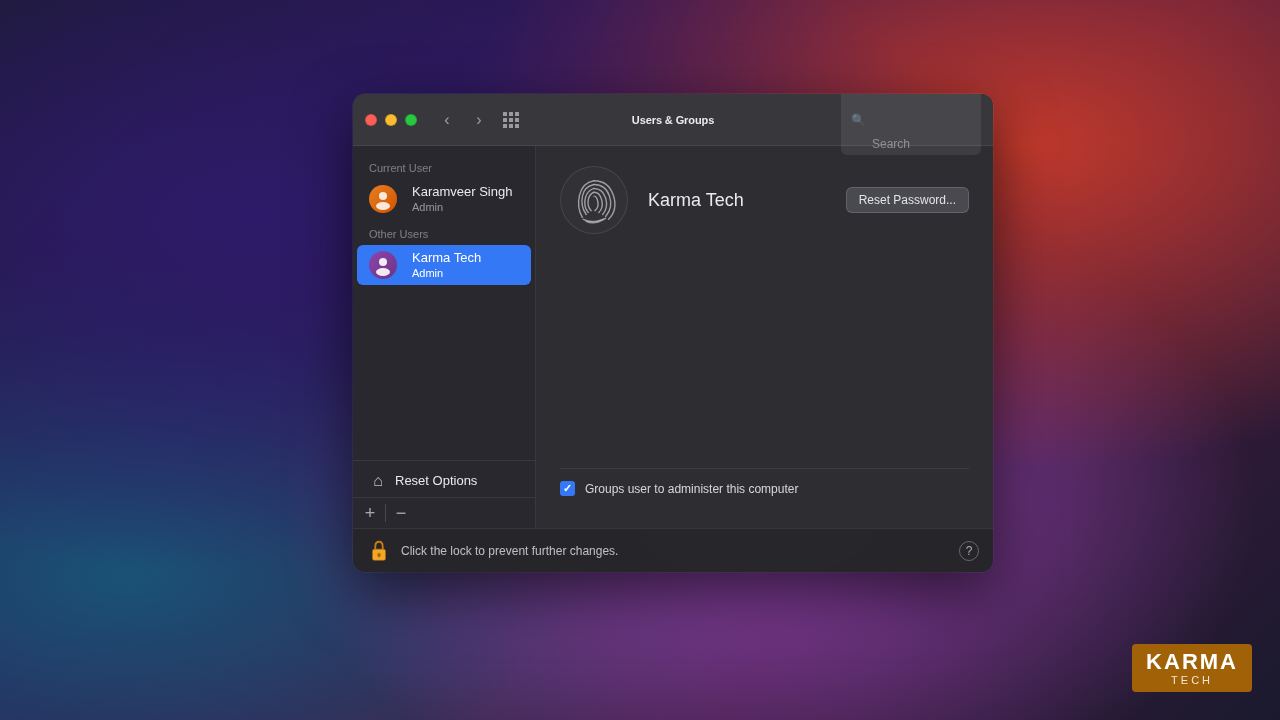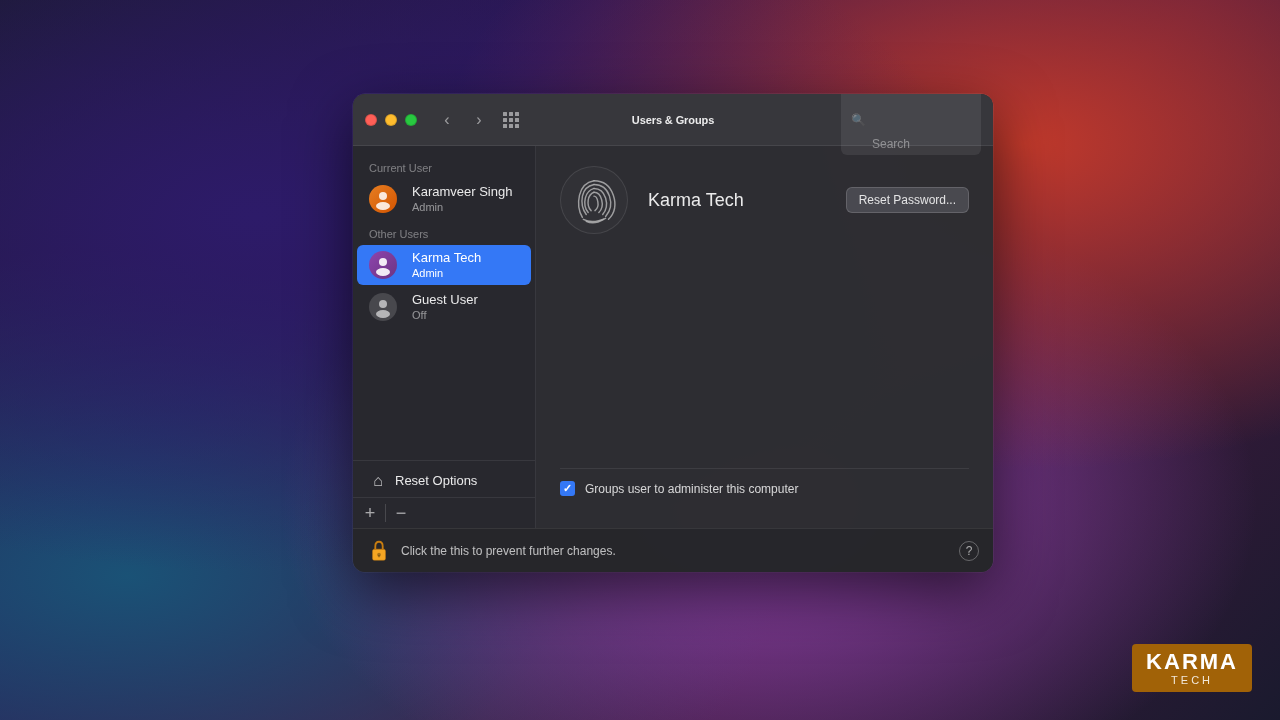--- a/index.html
+++ b/index.html
@@ -532,32 +532,20 @@
             <circle cx="11" cy="8" r="4" fill="rgba(255,255,255,0.9)"></circle>
             <ellipse cx="11" cy="18" rx="7" ry="4" fill="rgba(255,255,255,0.9)"></ellipse>
           </svg>
         </div>
         <div class="sidebar-item-text">
           <span class="sidebar-item-name">Karma Tech</span>
           <span class="sidebar-item-role">Admin</span>
         </div>
       </div>
 
-      <div class="sidebar-item">
-        <div class="avatar avatar-guest">
-          <svg viewBox="0 0 22 22" fill="none">
-            <circle cx="11" cy="8" r="4" fill="rgba(255,255,255,0.6)"></circle>
-            <ellipse cx="11" cy="18" rx="7" ry="4" fill="rgba(255,255,255,0.6)"></ellipse>
-          </svg>
-        </div>
-        <div class="sidebar-item-text">
-          <span class="sidebar-item-name">Guest User</span>
-          <span class="sidebar-item-role">Off</span>
-        </div>
-      </div>
 
       <div style="flex:1"></div>
 
       <div class="sidebar-divider"></div>
 
       <div class="login-options-item">
         <div class="login-options-icon">⌂</div>
         <span class="sidebar-item-name">Reset Options</span>
       </div>
 
@@ -607,21 +595,21 @@
 
   <div class="bottom-bar">
     <div class="lock-icon-container">
       <svg class="lock-svg" viewBox="0 0 20 26" fill="none">
         <rect x="3" y="11" width="14" height="12" rx="2" fill="#f5a623" stroke="#c87d10" stroke-width="0.5"></rect>
         <path d="M6 11V8 Q6 3 10 3 Q14 3 14 8 V11" stroke="#c87d10" stroke-width="2" fill="none" stroke-linecap="round"></path>
         <circle cx="10" cy="17" r="2" fill="rgba(0,0,0,0.3)"></circle>
         <rect x="9.2" y="17" width="1.6" height="3" rx="0.8" fill="rgba(0,0,0,0.3)"></rect>
       </svg>
     </div>
-    <span class="lock-text">Click the this to prevent further changes.</span>
+    <span class="lock-text">Click the lock to prevent further changes.</span>
     <button class="help-btn">?</button>
   </div>
 </div>
 
 <div class="brand-badge">
   <span class="brand-karma">KARMA</span>
   <span class="brand-tech">TECH</span>
 </div>
 
 </body></html>

